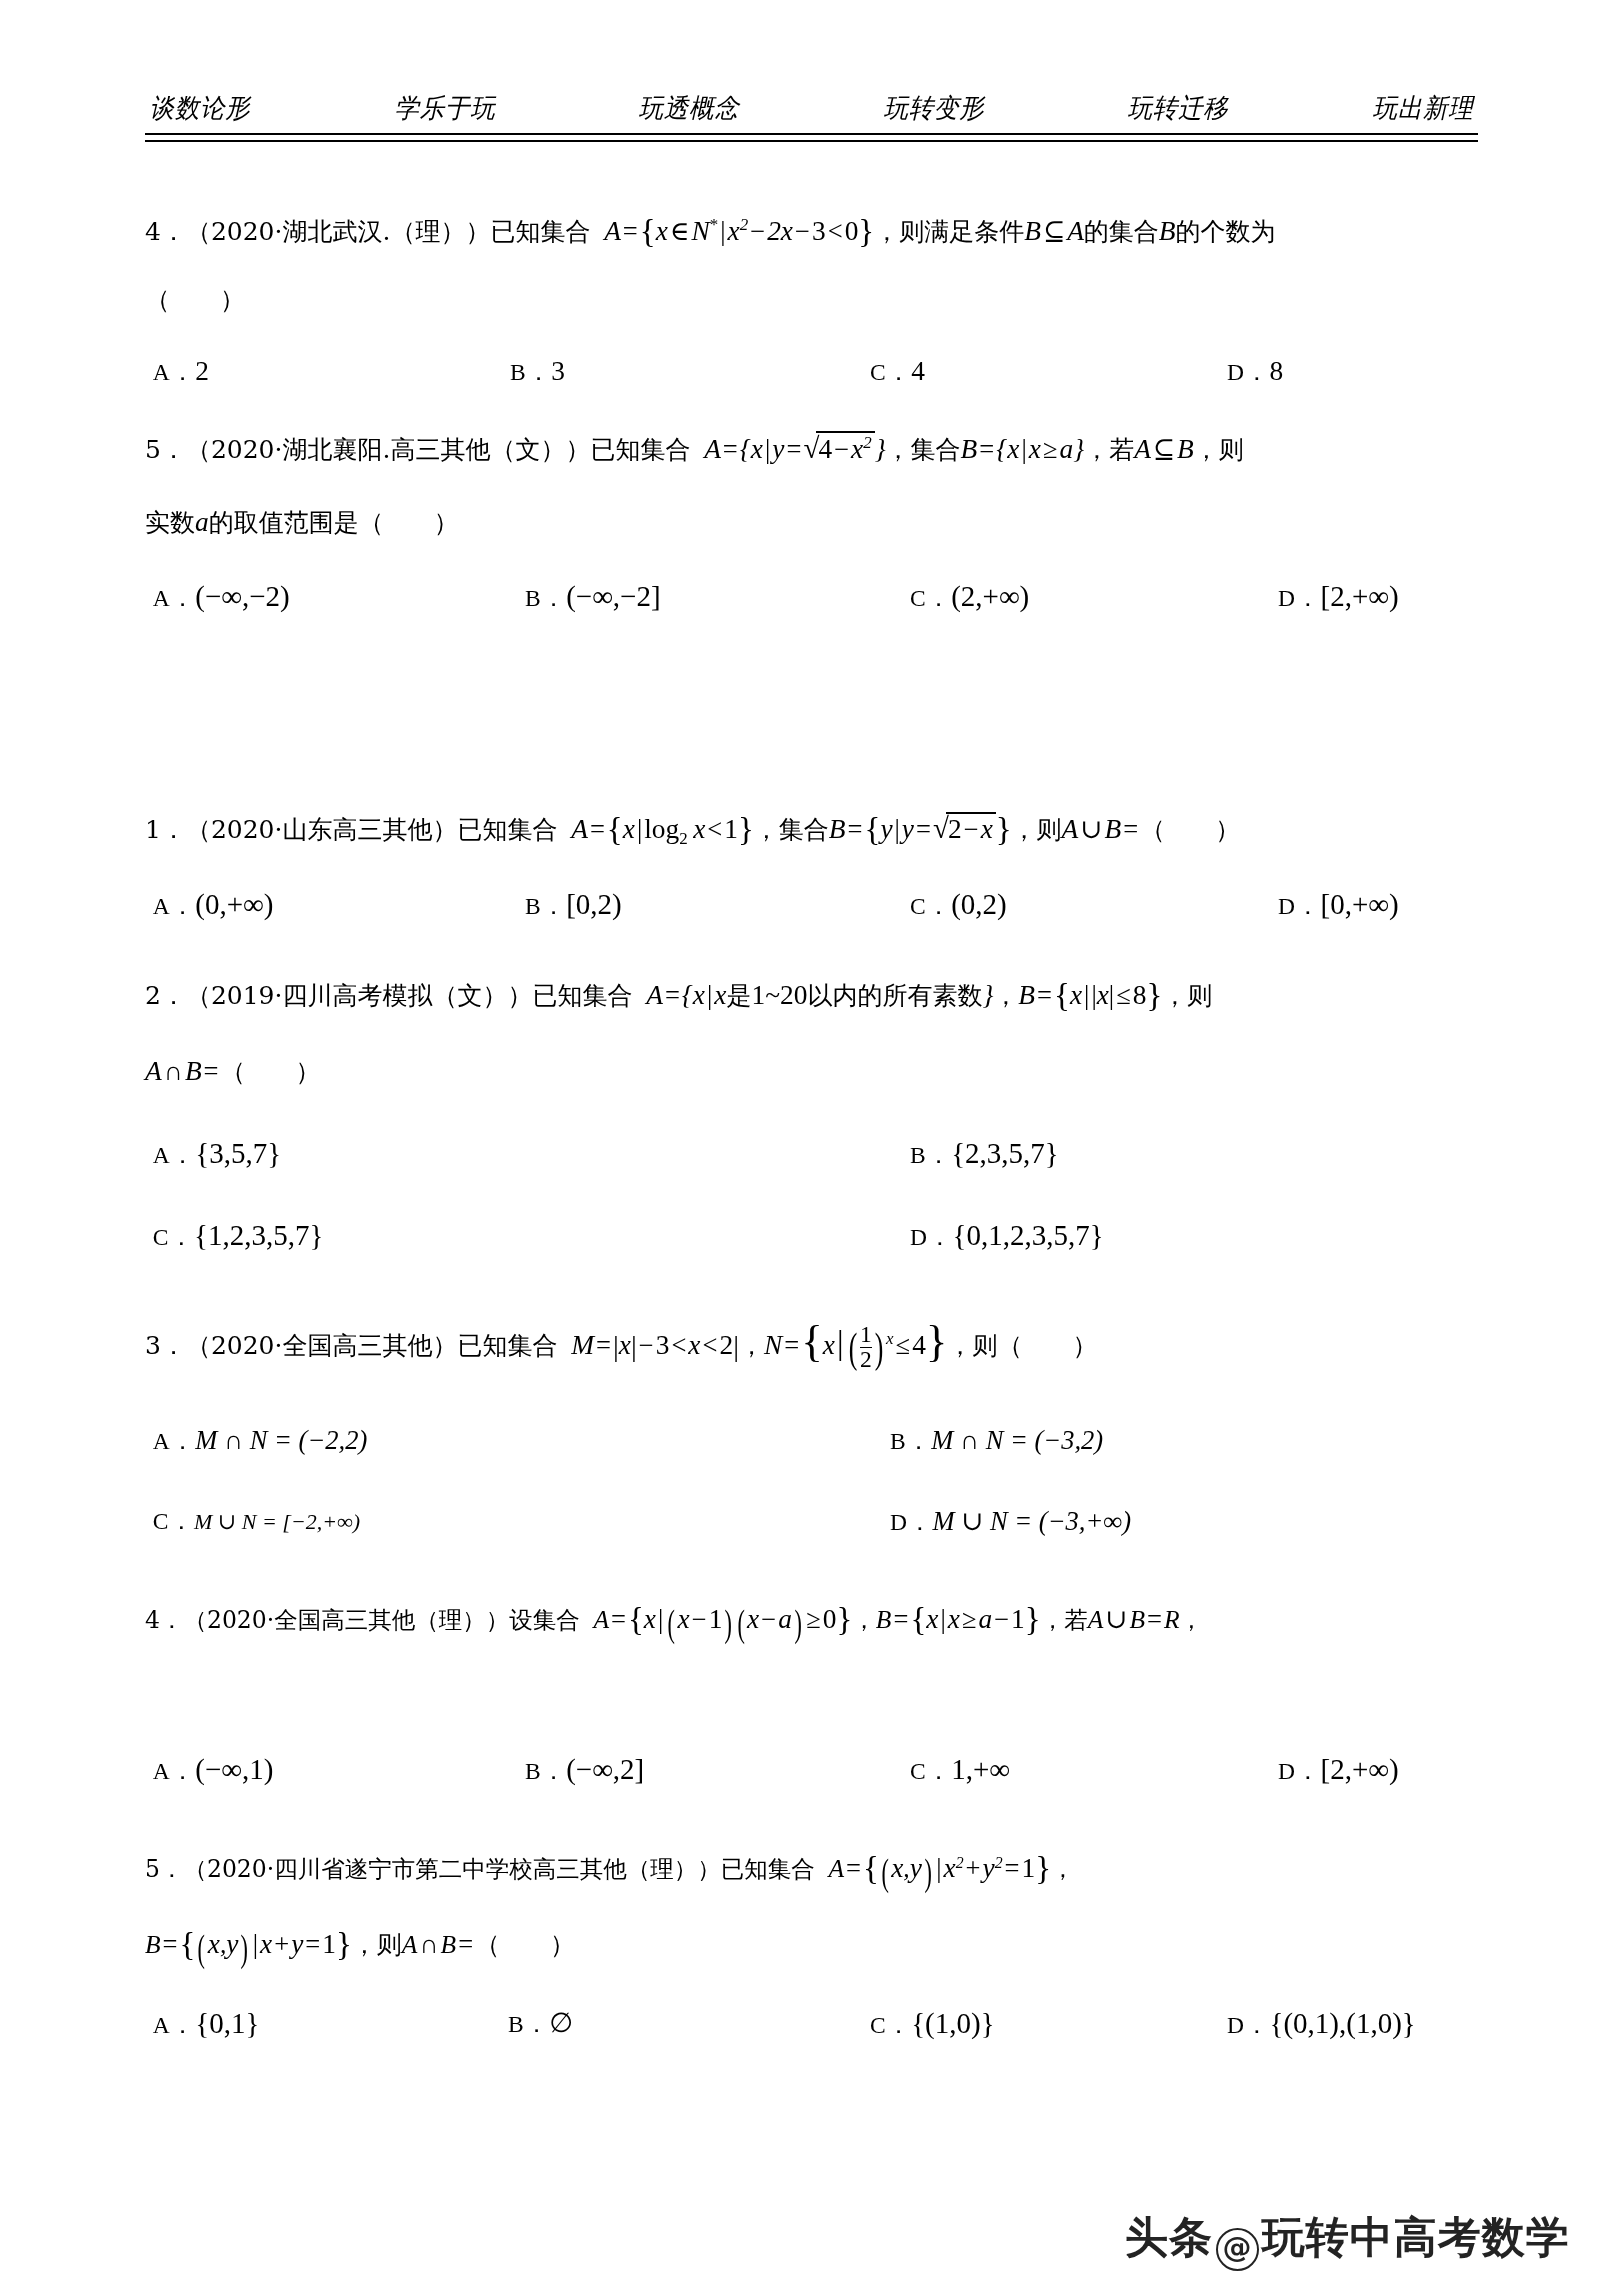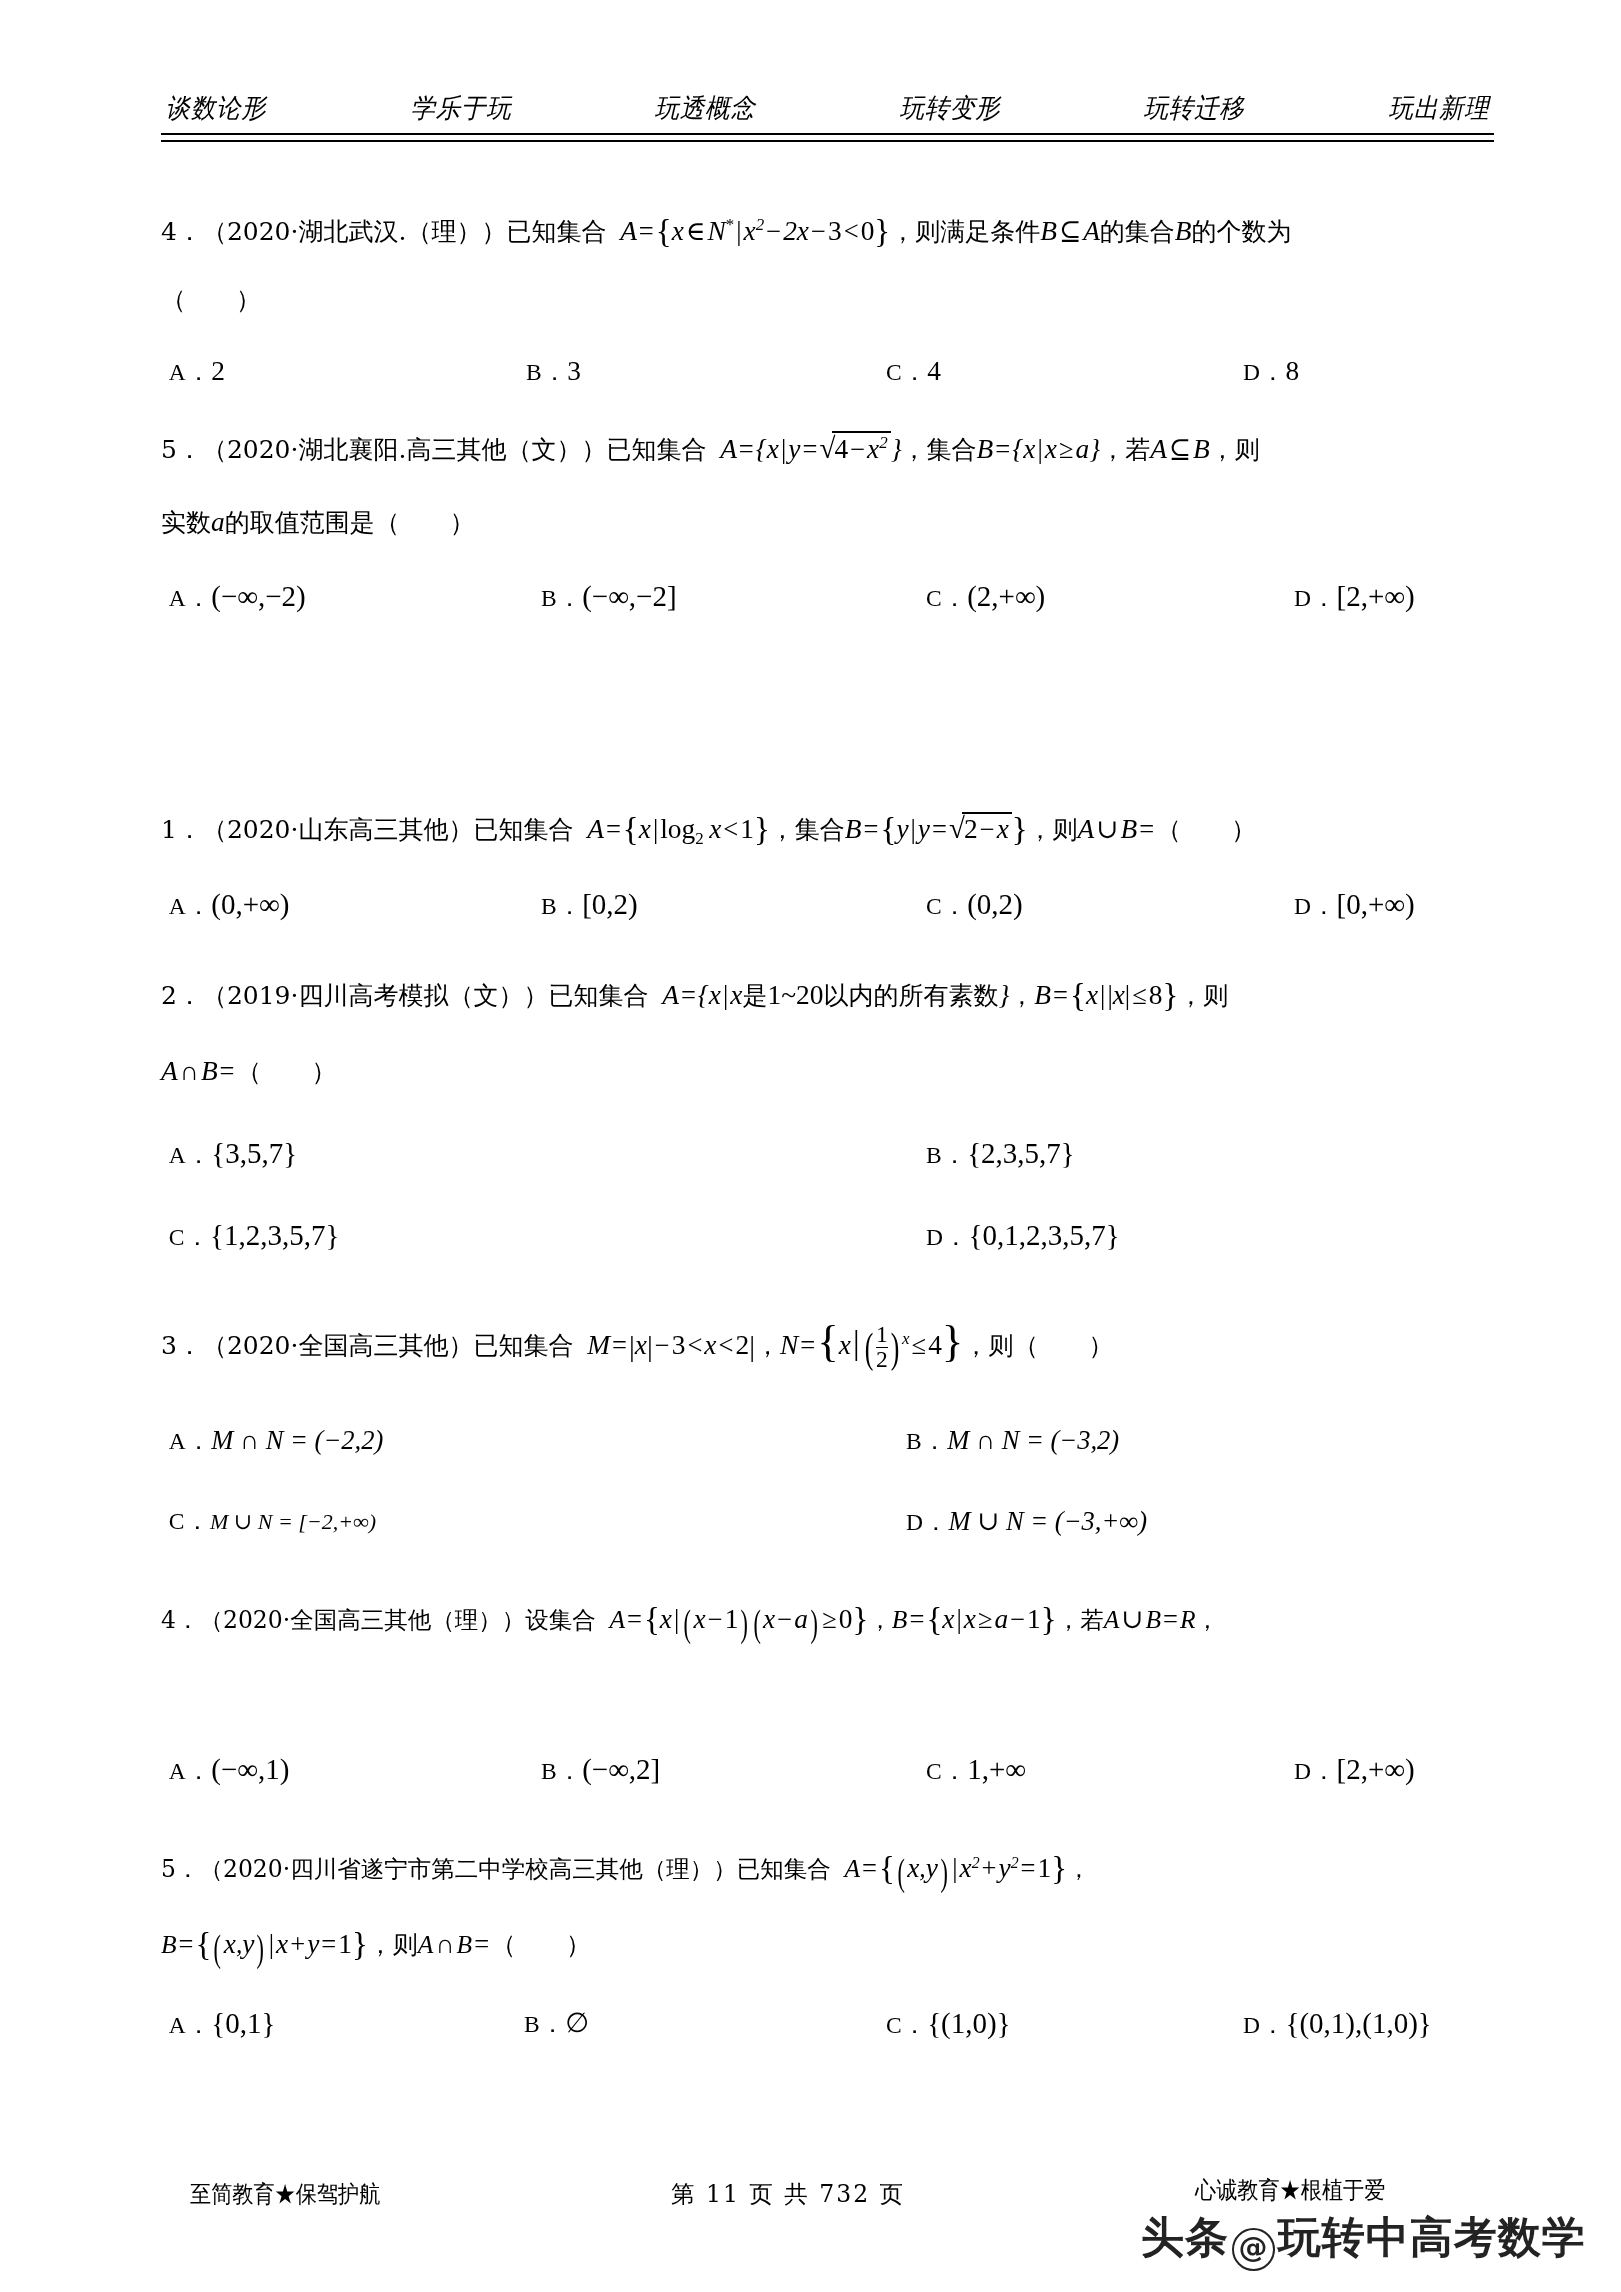--- a/index.html
+++ b/index.html
@@ -14,21 +14,20 @@
     font-family: "Liberation Serif", "DejaVu Serif", serif;
     color: #000000;
     overflow: hidden;
   }
 
   .page {
     position: absolute;
     left: 0; top: 0;
     width: 1465px;
     height: 2293px;
-    margin-left: 16px;
   }
 
   
   .header {
     position: absolute;
     left: 145px;
     top: 90px;
     width: 1333px;
     display: flex;
     justify-content: space-between;
@@ -298,24 +297,19 @@
     <span class="mi" style="font-size:25.5px">B<span class="op">=</span><span class="big">{</span><span class="paren-tall" style="font-size:37px">(</span><span class="mi">x</span>,<span class="mi">y</span><span class="paren-tall" style="font-size:37px">)</span><span class="op">|</span><span class="mi">x</span><span class="op">+</span><span class="mi">y</span><span class="op">=</span><span class="mn">1</span><span class="big">}</span></span><span class="cn">，则</span><span class="mi" style="font-size:25.5px">A<span class="op">∩</span>B<span class="op">=</span></span><span class="cn">（　　）</span>
   </div>
 
   <div class="opts" style="top:2007px">
     <span class="opt" style="left:7.8px"><span class="opt-lbl">A．</span><span class="mn" style="font-size:29px">{0,1}</span></span>
     <span class="opt" style="left:363px"><span class="opt-lbl">B．</span><span class="mn" style="font-size:27.4px">∅</span></span>
     <span class="opt" style="left:725px"><span class="opt-lbl">C．</span><span class="mn" style="font-size:29px">{(1,0)}</span></span>
     <span class="opt" style="left:1082px"><span class="opt-lbl">D．</span><span class="mn" style="font-size:29px">{(0,1),(1,0)}</span></span>
   </div>
 
-  <div class="footer">
-    <span class="footer-left">至简教育★保驾护航</span>
-    <span class="footer-center">第 11 页 共 732 页</span>
-    <span class="footer-right">心诚教育★根植于爱</span>
-  </div>
 
   <div class="watermark">
     <span>头条</span><span class="wm-at">@</span><span>玩转中高考数学</span>
   </div>
 
 </div>
 
 
 </body></html>

